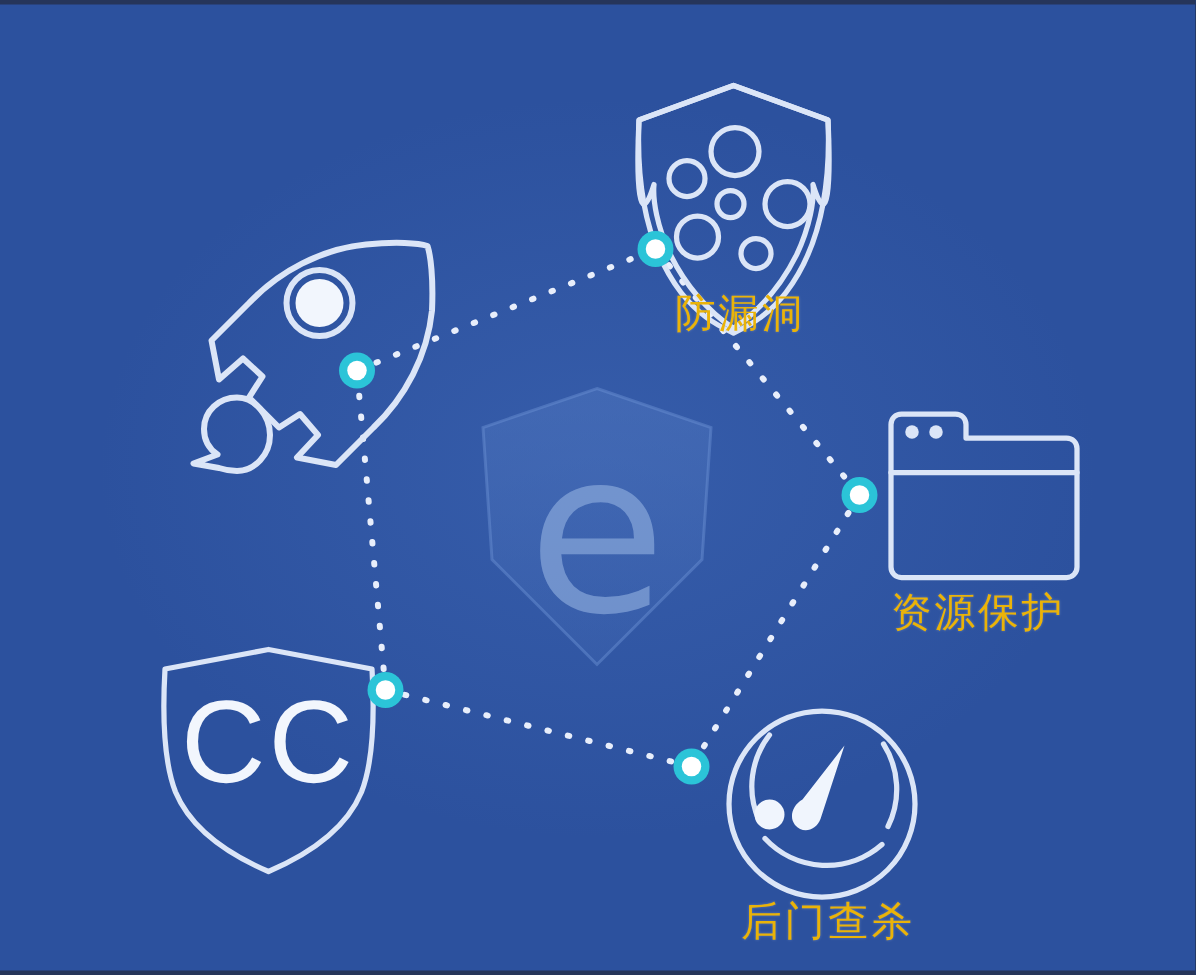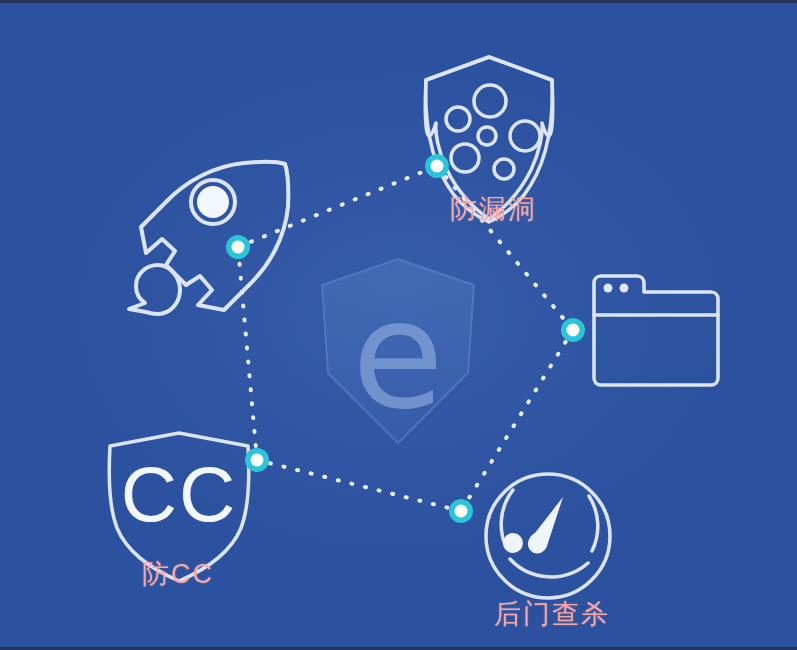--- a/index.html
+++ b/index.html
@@ -28,21 +28,21 @@
   svg.layer {
     position: absolute;
     left: 0;
     top: 0;
     width: 797px;
     height: 650px;
     overflow: visible;
   }
   .node-label {
     position: absolute;
-    color: #fca5a5;
+    color: #eab308;
     font-size: 27px;
     letter-spacing: 2px;
     white-space: nowrap;
     text-shadow: 0 0 2px rgba(255,255,255,0.25);
   }
   .wm-e {
     font-family: "DejaVu Sans", sans-serif;
     font-size: 150px;
     font-weight: 400;
   }
@@ -188,18 +188,18 @@
     </g>
     <g>
       <circle cx="257" cy="457" r="12" fill="#2bc4d8"></circle>
       <circle cx="257" cy="457" r="6.5" fill="#ffffff"></circle>
     </g>
   </svg>
 
 
   <div class="node-label" style="left:450px; top:188px;">防漏洞</div>
 
+  <div class="node-label" style="left:594px; top:387px;">资源保护</div>
 
   <div class="node-label" style="left:494px; top:593px;">后门查杀</div>
 
-  <div class="node-label" style="left:142px; top:553px;">防CC</div>
 
 </div>
 
 </body></html>

